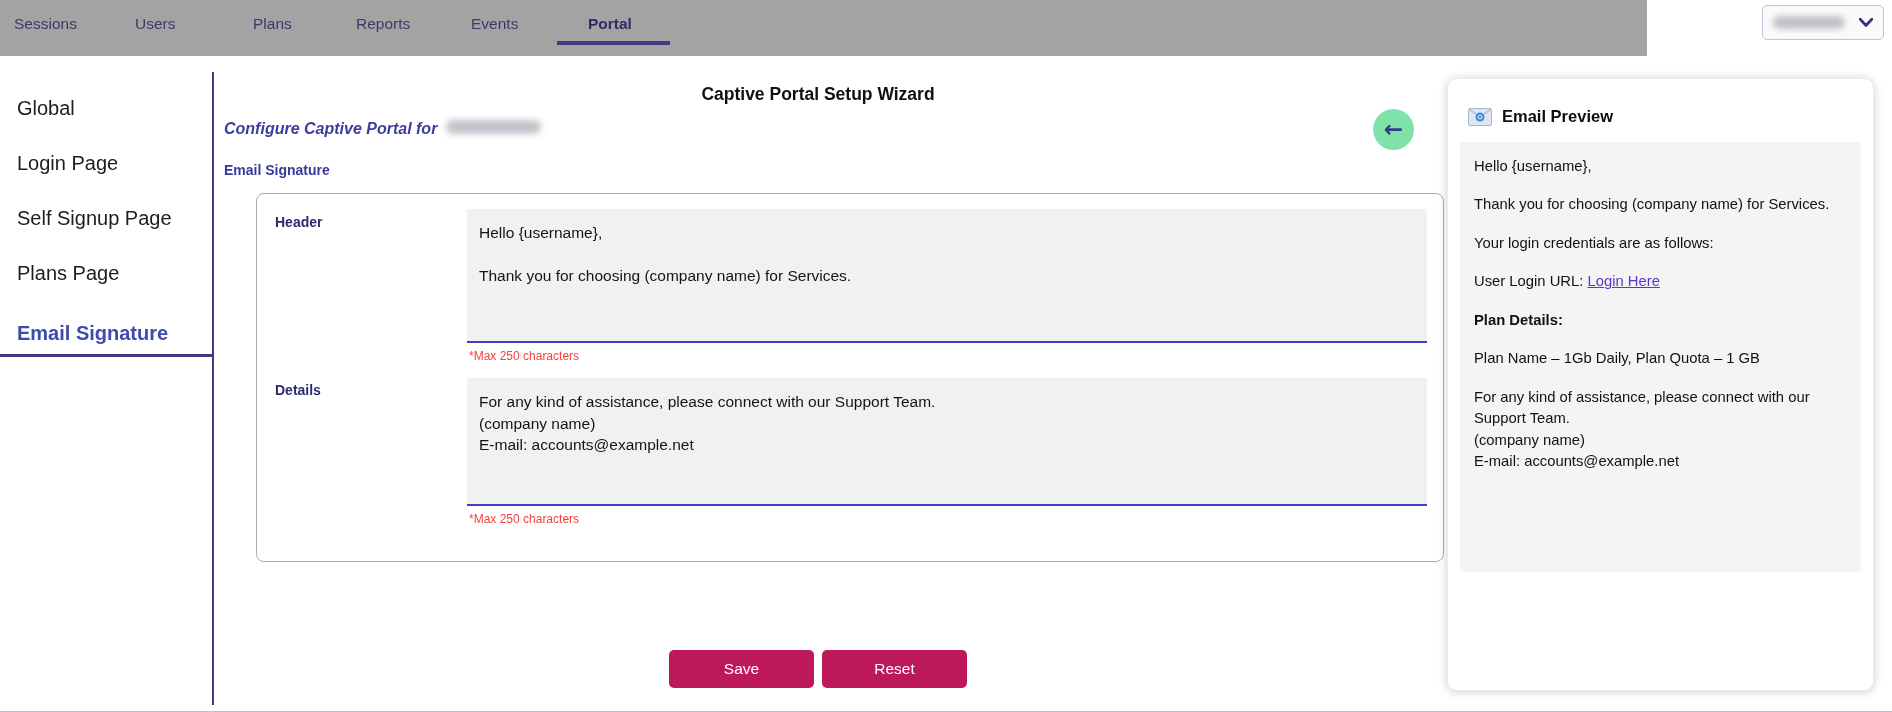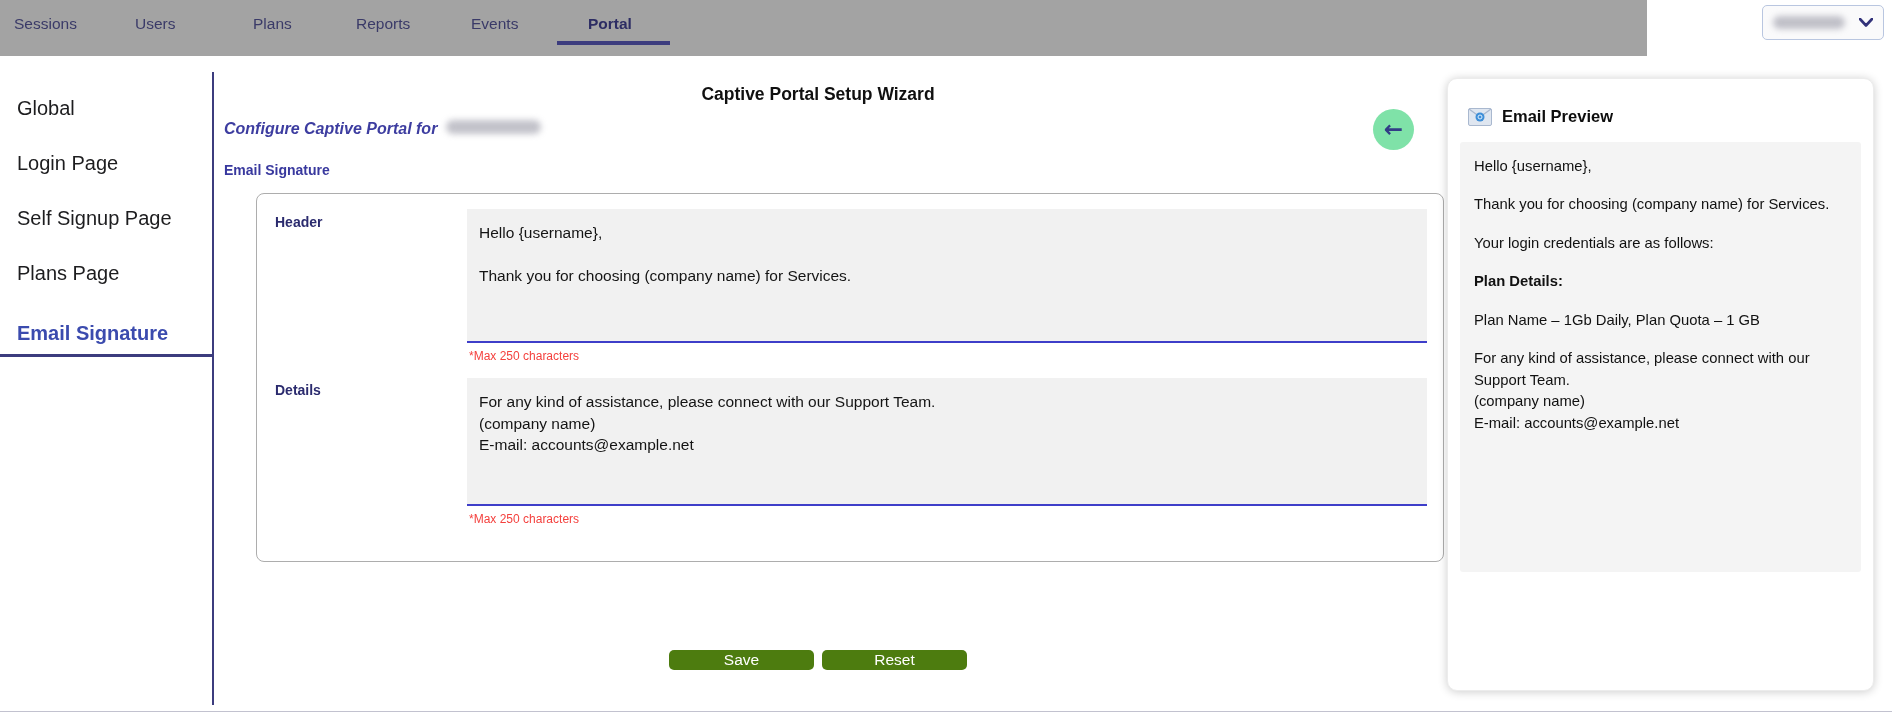--- a/index.html
+++ b/index.html
@@ -98,22 +98,22 @@
     position:absolute; left:212px;
     font-size:12px; color:#f4413e;
   }
   .max-note.header-note { top:155px; }
   .max-note.footer-note { top:318px; }
   .btn-row {
     position:absolute; left:224px; top:650px; width:1188px;
     display:flex; justify-content:center; gap:8px;
   }
   .action-btn {
-    min-width:145px; height:20px; border:none; border-radius:5px;
-    background:#4d7c0f; color:#ffffff; font-size:15.5px;
+    min-width:145px; height:38px; border:none; border-radius:5px;
+    background:#be185d; color:#ffffff; font-size:15.5px;
     font-family:inherit; cursor:pointer;
   }
   
   .preview-card {
     position:absolute; left:1447px; top:78px; width:427px; height:613px;
     background:#fff; border-radius:10px;
     box-shadow:0 1px 10px rgba(0,0,0,.20); border:1px solid #ececec;
     padding:28px 12px 12px 12px;
   }
   .preview-head {
@@ -206,20 +206,23 @@
         <circle cx="12" cy="9" r="4.5" fill="#3f8fd8"></circle>
         <circle cx="12" cy="9" r="2" fill="none" stroke="#dff0ff" stroke-width="1"></circle>
       </svg>
       <span>Email Preview</span>
     </div>
 
     <div class="preview-body">
       <p>Hello {username},</p>
       <p>Thank you for choosing (company name) for Services.</p>
       <p>Your login credentials are as follows:</p>
+      <p>
+        <span>User Login URL: </span><a class="login-link">Login Here</a>
+      </p>
       <p class="bold">Plan Details:</p>
       <p>Plan Name – 1Gb Daily, Plan Quota – 1 GB</p>
       <div class="support-block">
         <div>For any kind of assistance, please connect with our Support Team.</div>
         <div>(company name)</div>
         <div>E-mail: accounts@example.net</div>
       </div>
     </div>
   </aside>
 

